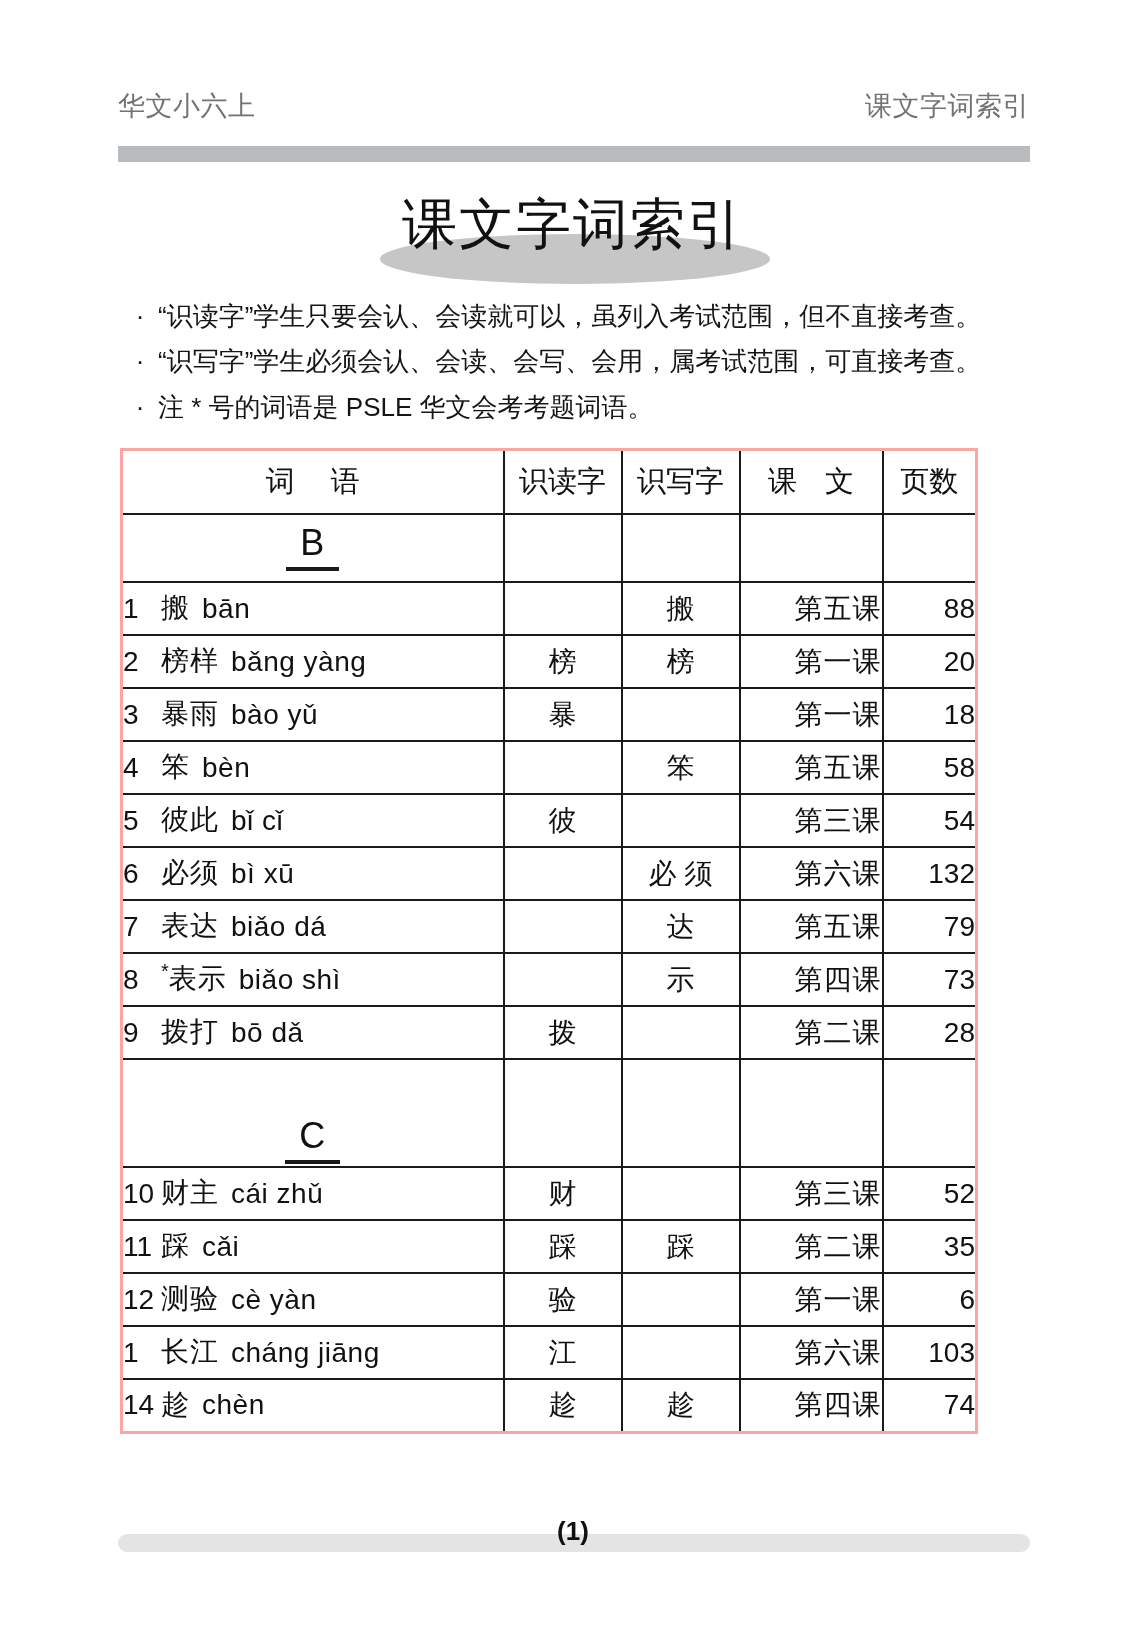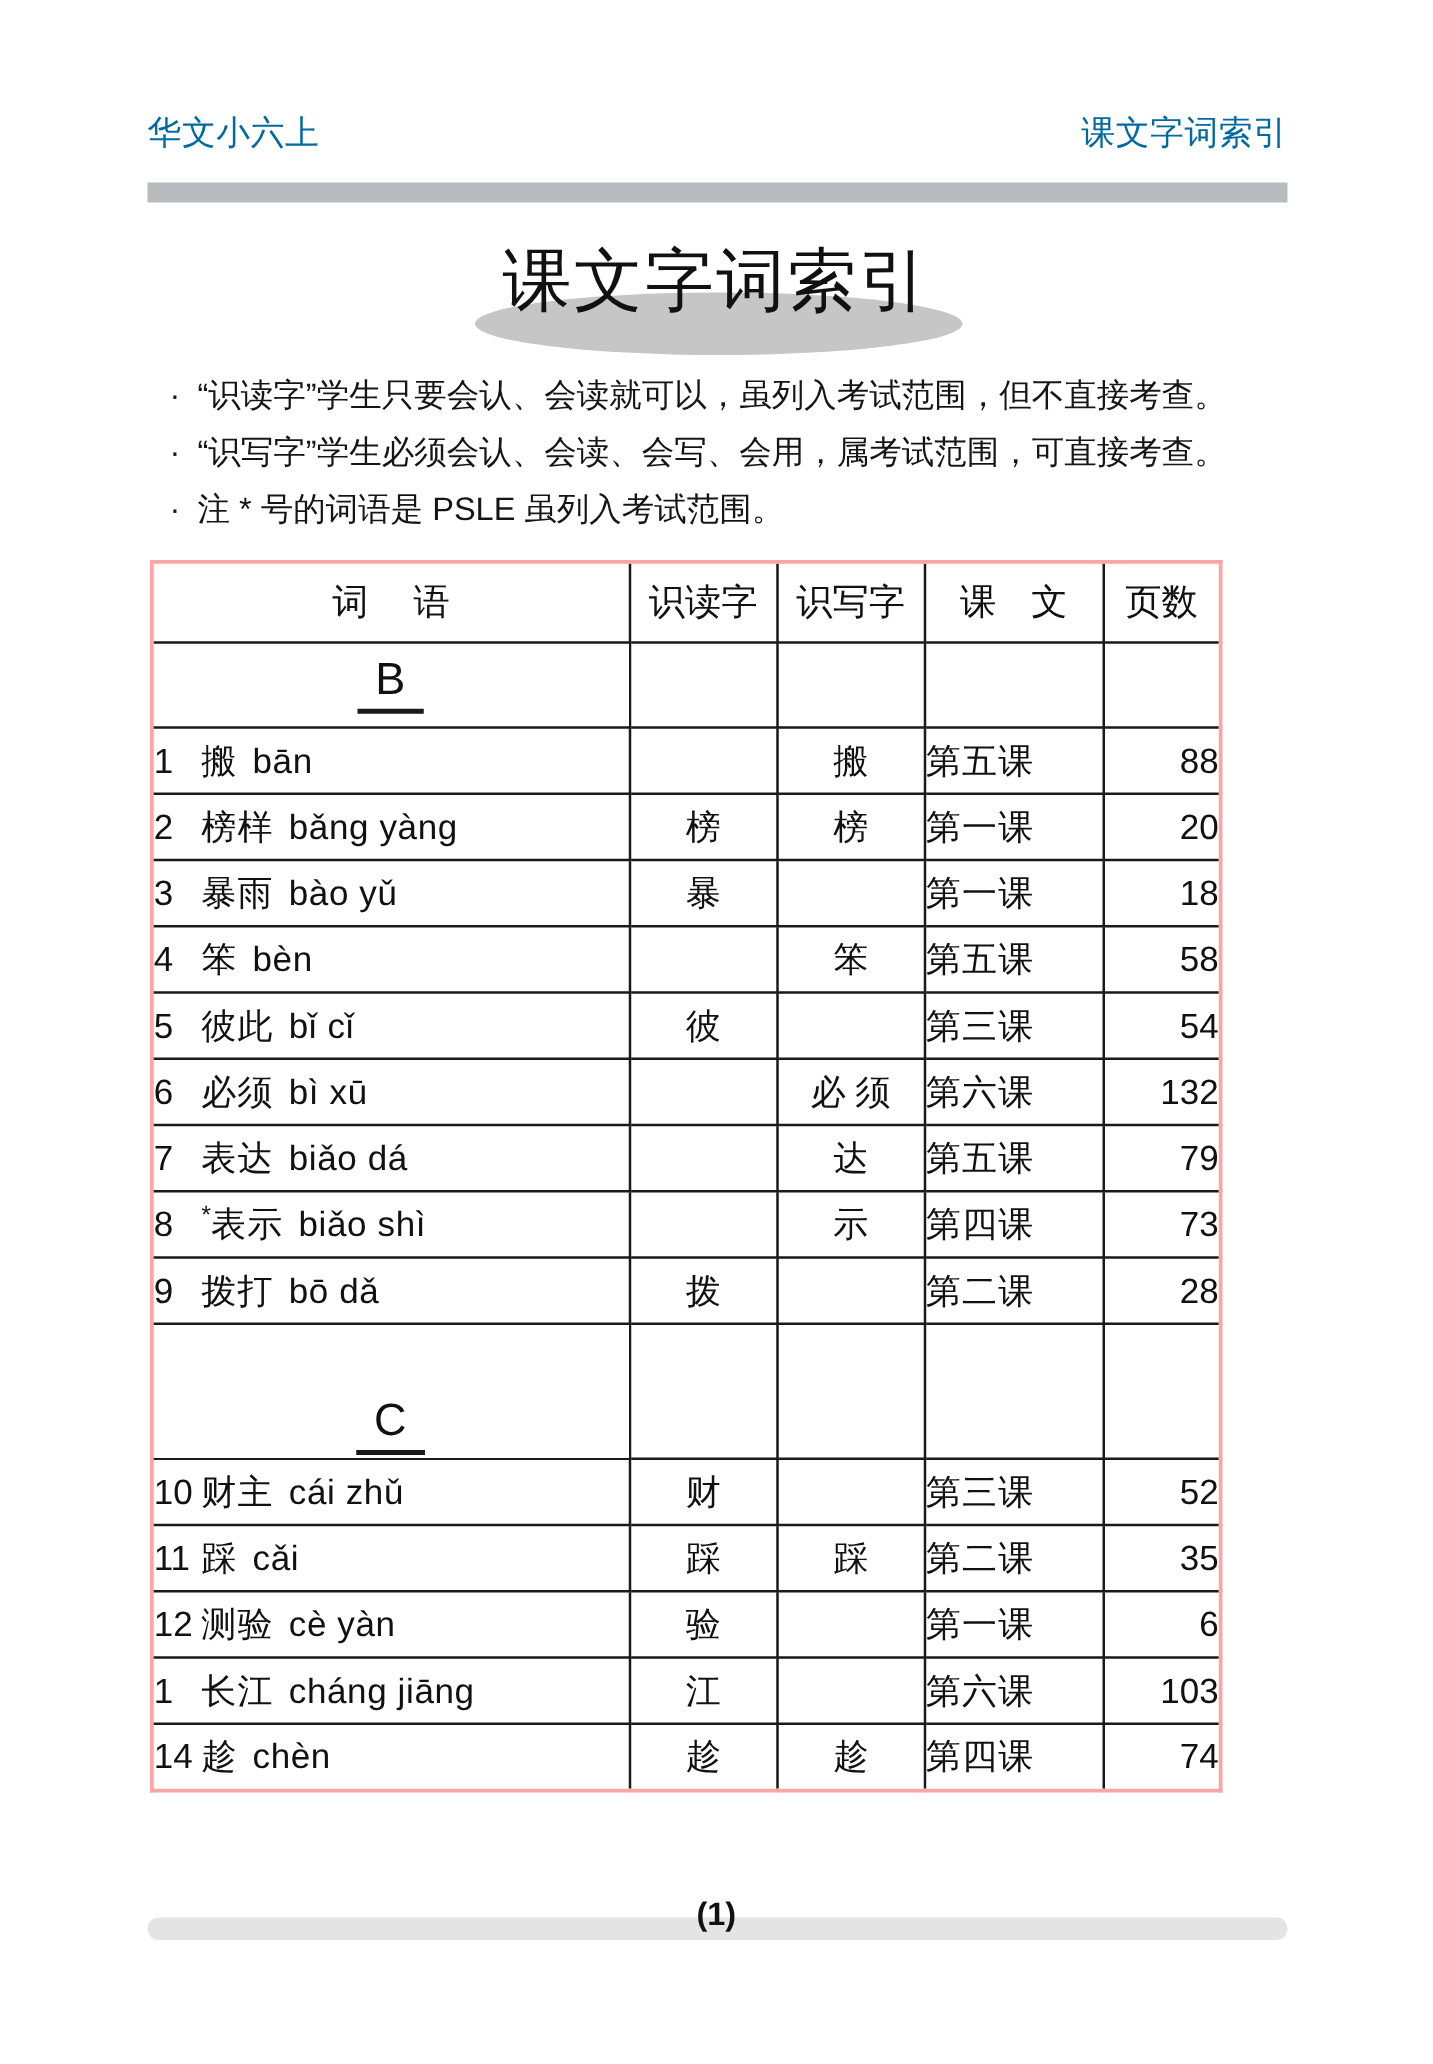--- a/index.html
+++ b/index.html
@@ -29,21 +29,21 @@
     left: 118px;
     top: 88px;
     width: 912px;
     display: flex;
     justify-content: space-between;
     align-items: baseline;
   }
   .rh-left, .rh-right {
     font-size: 27px;
     letter-spacing: 0.5px;
-    color: #0369a1;
+    color: #737373;
     white-space: nowrap;
   }
   .rule-top {
     position: absolute;
     left: 118px;
     top: 146px;
     width: 912px;
     height: 16px;
     background: #b9bcbf;
   }
@@ -163,21 +163,21 @@
     display: inline-block;
     min-width: 38px;
     text-align: left;
   }
   .c-han { letter-spacing: 1px; }
   .c-star { vertical-align: super; font-size: 20px; }
   .c-pin { margin-left: 12px; letter-spacing: 0.5px; }
 
   .c-ctr { text-align: center; }
   .c-right { text-align: right; padding-right: 22px; }
-  .c-less { text-align: left; letter-spacing: 1px; }
+  .c-less { text-align: right; letter-spacing: 1px; }
 
   
   .sec-cell {
     text-align: center;
     height: 66px;
     position: relative;
   }
   .sec-letter {
     display: inline-block;
     font-size: 36px;
@@ -231,21 +231,21 @@
     <div class="note">
       <span class="note-dot">·</span>
       <span class="note-text">“识读字”学生只要会认、会读就可以，虽列入考试范围，但不直接考查。</span>
     </div>
     <div class="note">
       <span class="note-dot">·</span>
       <span class="note-text">“识写字”学生必须会认、会读、会写、会用，属考试范围，可直接考查。</span>
     </div>
     <div class="note">
       <span class="note-dot">·</span>
-      <span class="note-text">注 * 号的词语是 PSLE 虽列入考试范围。</span>
+      <span class="note-text">注 * 号的词语是 PSLE 华文会考考题词语。</span>
     </div>
   </div>
 
   <table class="tbl">
     <colgroup>
       <col class="col-word">
         <col class="col-read">
         <col class="col-write">
         <col class="col-less">
         <col class="col-page">

